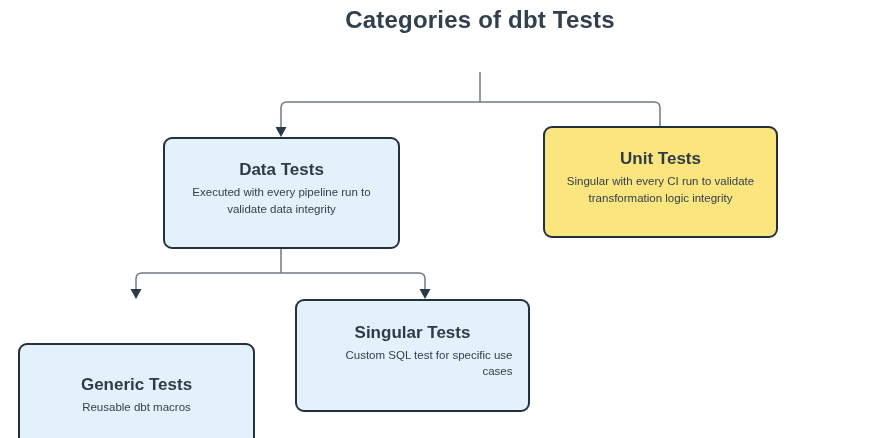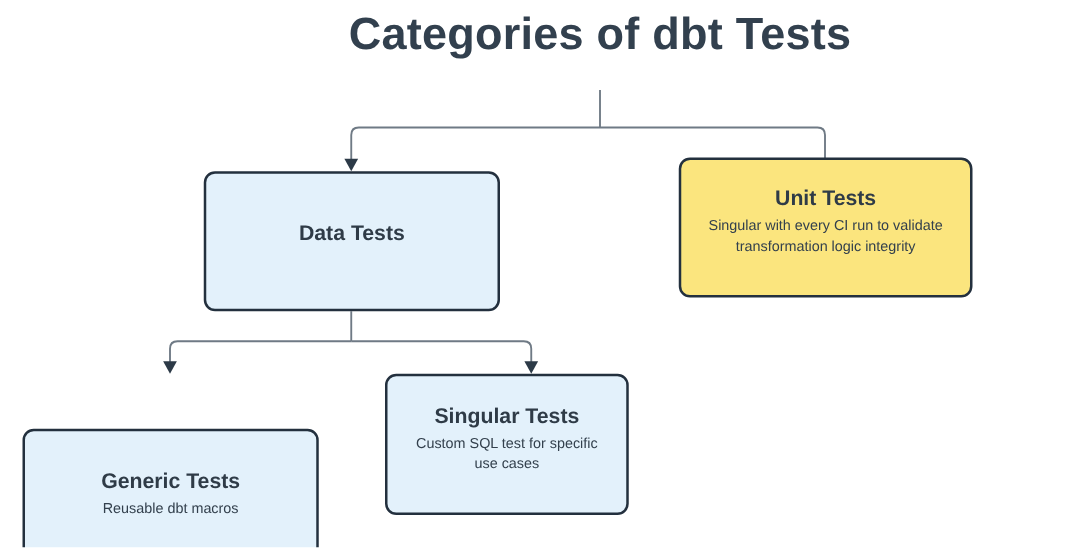--- a/index.html
+++ b/index.html
@@ -13,21 +13,21 @@
     width: 871px;
     height: 438px;
     background: #ffffff;
     overflow: hidden;
   }
   .diagram-title {
     position: absolute;
     top: 6px;
     left: 480px;
     transform: translateX(-50%);
-    font-size: 36px;
+    font-size: 24px;
     font-weight: bold;
     color: var(--title-color, #32404e);
     white-space: nowrap;
     letter-spacing: 0.2px;
   }
   .connectors {
     position: absolute;
     top: 0;
     left: 0;
     z-index: 0;
@@ -63,21 +63,21 @@
   }
   .node-desc {
     font-size: 11.5px;
     line-height: 1.4;
     color: #33404d;
     max-width: 205px;
   }
   #node-data-tests    { left: 163px; top: 137px; width: 237px; height: 112px; }
   #node-unit-tests    { left: 543px; top: 126px; width: 235px; height: 112px; }
   #node-generic-tests { left: 18px;  top: 299px; width: 237px; height: 113px; margin-top: 44px; }
-  #node-singular-tests{ left: 308px; top: 299px; width: 195px; height: 113px; }
+  #node-singular-tests{ left: 295px; top: 299px; width: 235px; height: 113px; text-align: right; }
 </style>
 </head>
 <body>
 
 <div class="canvas">
 
   <div class="diagram-title">Categories of dbt Tests</div>
 
   <svg class="connectors" width="871" height="438">
 
@@ -89,20 +89,21 @@
 
     <path d="M 281 249 L 281 273"></path>
     <path d="M 281 273 L 142 273 Q 136 273 136 279 L 136 291"></path>
     <path d="M 281 273 L 419 273 Q 425 273 425 279 L 425 291"></path>
     <polygon points="130.5,289 141.5,289 136,299"></polygon>
     <polygon points="419.5,289 430.5,289 425,299"></polygon>
   </svg>
 
   <div class="node" id="node-data-tests" style="background: rgb(227, 241, 251);">
     <div class="node-title">Data Tests</div>
+    <div class="node-desc">Executed with every pipeline run to validate data integrity</div>
   </div>
 
   <div class="node" id="node-unit-tests" style="background: rgb(251, 229, 126);">
     <div class="node-title">Unit Tests</div>
     <div class="node-desc" style="max-width:218px">Singular with every CI run to validate transformation logic integrity</div>
   </div>
 
   <div class="node" id="node-generic-tests" style="background: rgb(227, 241, 251);">
     <div class="node-title">Generic Tests</div>
     <div class="node-desc">Reusable dbt macros</div>

